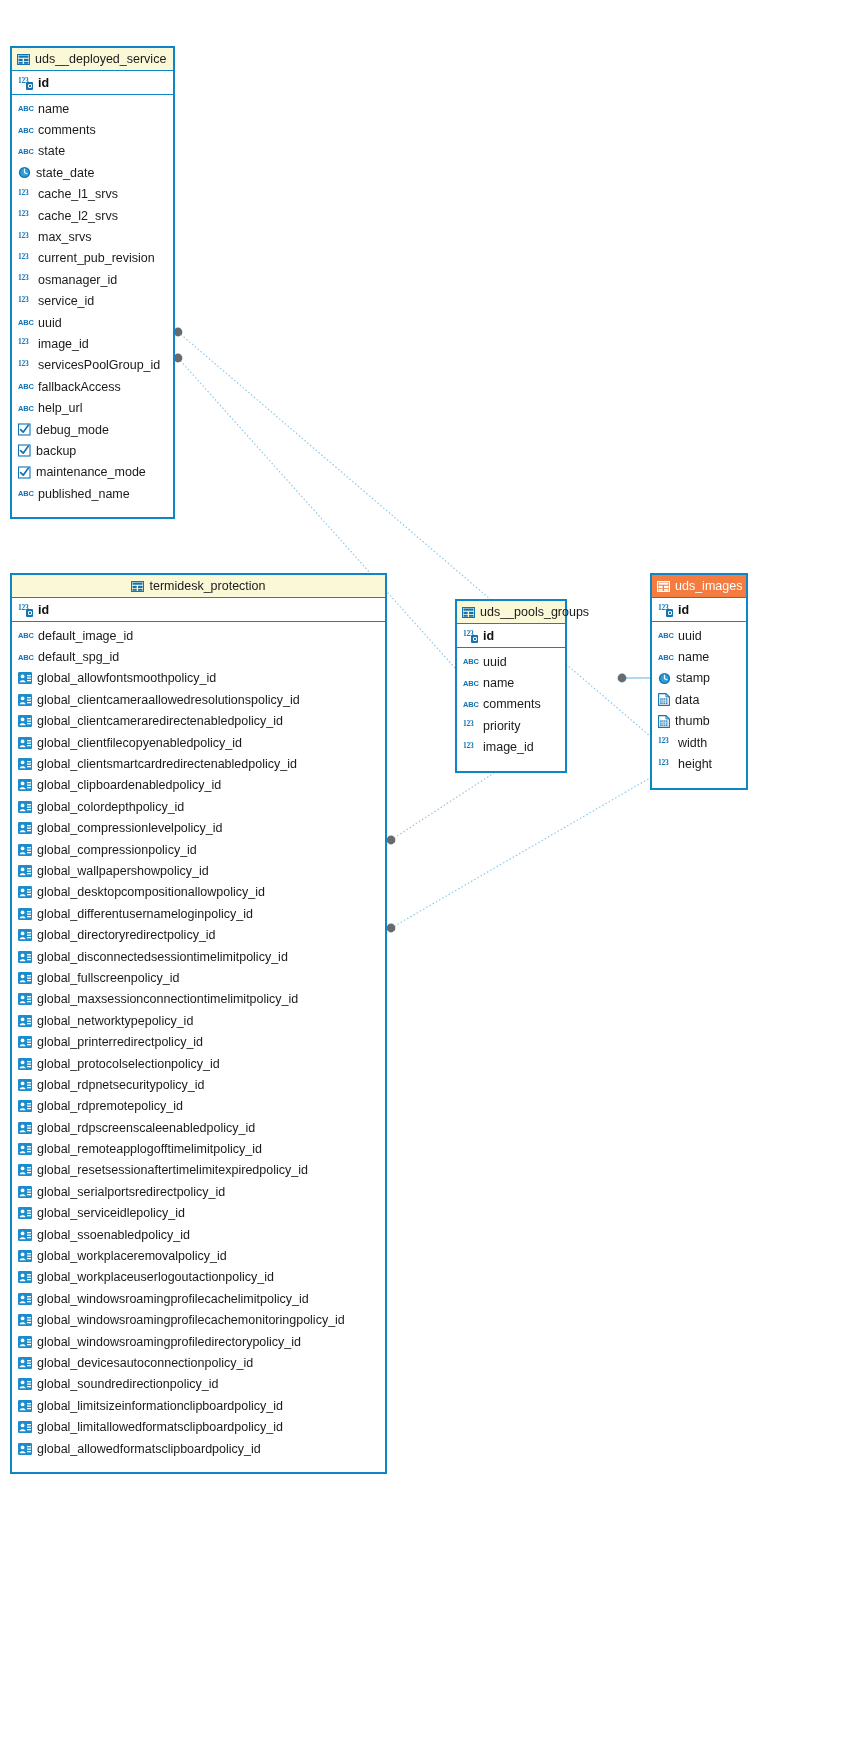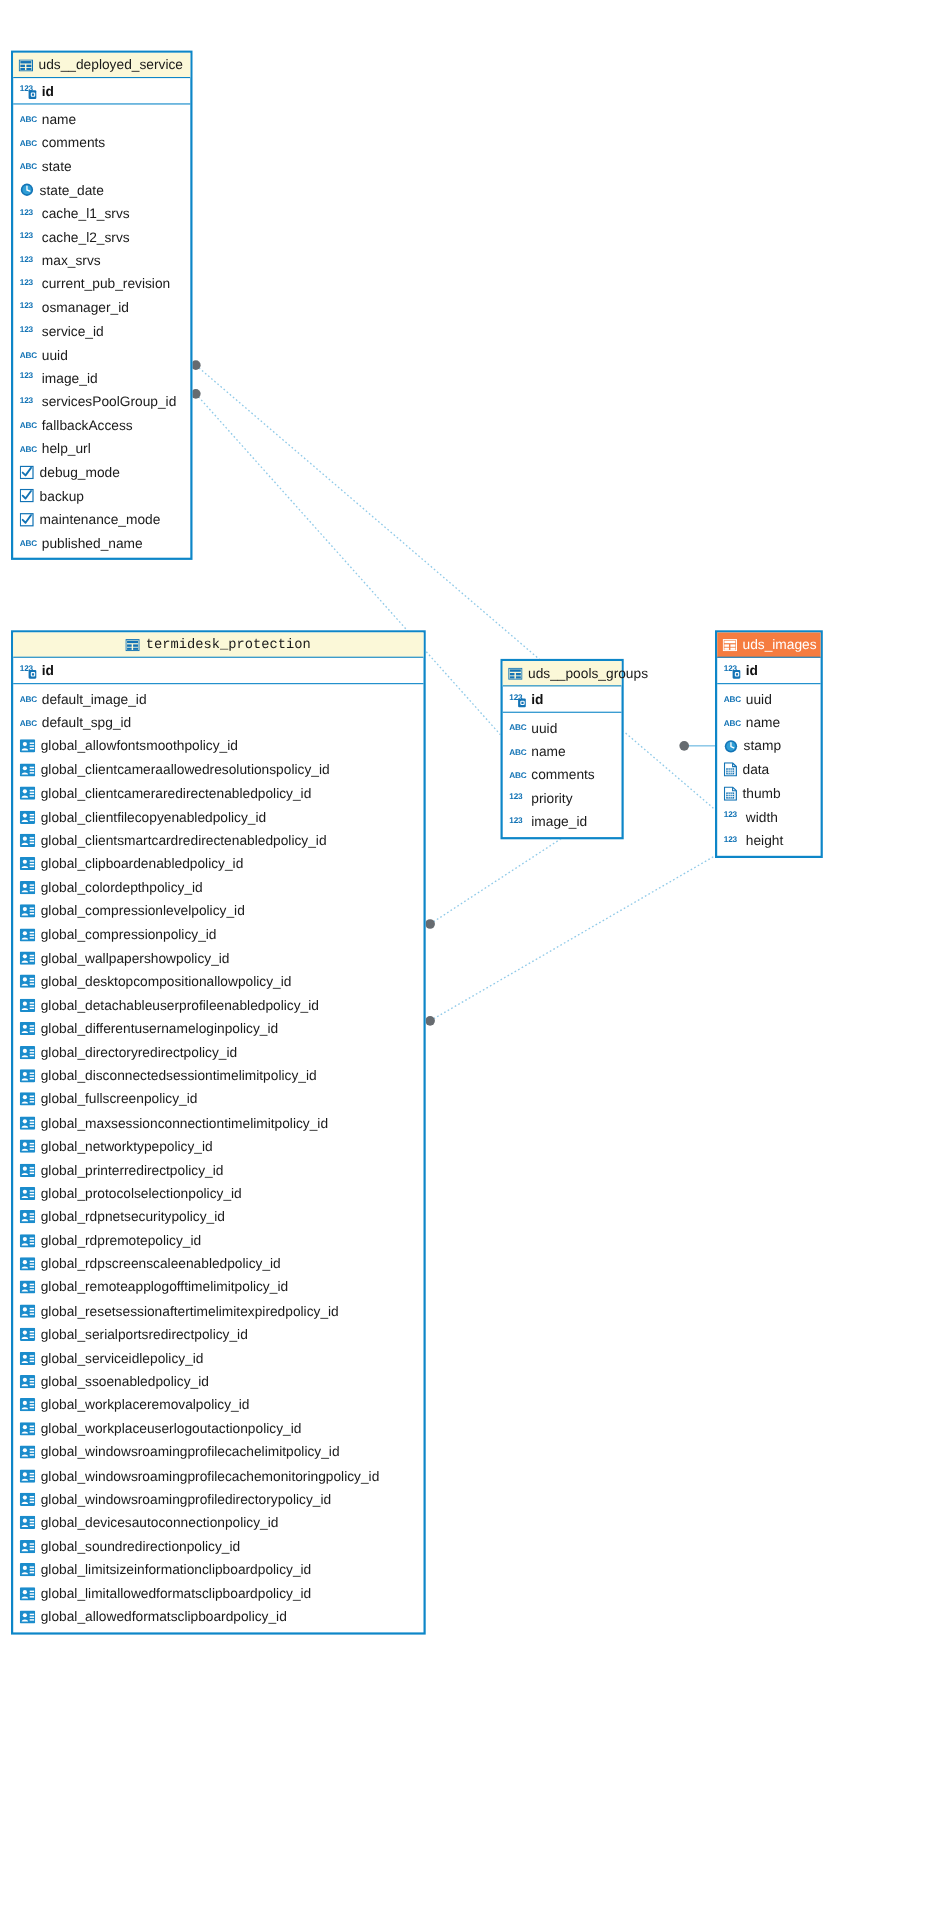--- a/index.html
+++ b/index.html
@@ -22,44 +22,44 @@
     z-index:3;
   }
   .thead{
     height:22px;line-height:22px;
     background:#fbf8d8;
     border-bottom:1px solid #0d86c8;
     font-size:12.5px;color:#1a1a1a;
     display:flex;align-items:center;gap:5px;
     padding:0 5px;white-space:nowrap;
   }
-  .thead.center{justify-content:center;font-family:Liberation Mono, monospace;}
+  .thead.center{justify-content:center;}
   .thead.orange{background:#f57c40;color:#ffffff;border-bottom:1px solid #0d86c8;}
 
   .pkrow{
     height:23px;border-bottom:1px solid #0d86c8;
     display:flex;align-items:center;gap:5px;padding:0 6px;
     font-size:12.5px;font-weight:bold;color:#111;white-space:nowrap;
   }
-  .cols{padding:3px 0 3px 0;}
+  .cols{padding:3px 0 13px 0;}
   .col{
     height:21.4px;display:flex;align-items:center;gap:5px;
     padding:0 6px;font-size:12.5px;color:#1a1a1a;white-space:nowrap;
   }
 
   
   .ic{flex:0 0 auto;display:inline-block;position:relative;}
   .ic svg{display:block;}
 
   
   .ic-table{width:13px;height:11px;}
 
   
   .ic-num{width:15px;height:13px;font-size:7.5px;font-weight:bold;color:#1273b5;
-          letter-spacing:-0.2px;line-height:8px;font-family:Liberation Sans, sans-serif;}
+          letter-spacing:-0.2px;line-height:8px;font-family:Liberation Serif, serif;}
   
   .ic-abc{width:15px;height:13px;font-size:7.5px;font-weight:bold;color:#1273b5;
           letter-spacing:-0.2px;line-height:13px;font-family:"Liberation Sans",sans-serif;}
 
   .pklock{position:absolute;right:0px;bottom:-1px;width:7px;height:8px;
           background:#1273b5;border-radius:1px;}
   .pklock:after{content:"";position:absolute;left:1.5px;top:1.5px;width:4px;height:4px;
           border:1px solid #fff;border-radius:1px;box-sizing:border-box;}
 </style>
 </head>
@@ -410,33 +410,20 @@
           <span class="ic" style="width: 14px; height: 12px;">
             <svg viewBox="0 0 14 12" width="14" height="12">
               <rect x="0" y="0" width="14" height="12" rx="1.2" fill="#1b8ccc"></rect>
               <circle cx="4.6" cy="4.4" r="1.9" fill="#ffffff"></circle>
               <path d="M1.6 10.2 C1.9 7.6 7.3 7.6 7.6 10.2 Z" fill="#ffffff"></path>
               <rect x="9.0" y="3.0" width="4.0" height="1.3" fill="#ffffff"></rect>
               <rect x="9.0" y="5.5" width="4.0" height="1.3" fill="#ffffff"></rect>
               <rect x="9.0" y="8.0" width="4.0" height="1.3" fill="#ffffff"></rect>
             </svg>
           </span>
-          <span>global_detachableuserprofileenabledpolicy_id</span>
-        </div>
-        <div class="col">
-          <span class="ic" style="width: 14px; height: 12px;">
-            <svg viewBox="0 0 14 12" width="14" height="12">
-              <rect x="0" y="0" width="14" height="12" rx="1.2" fill="#1b8ccc"></rect>
-              <circle cx="4.6" cy="4.4" r="1.9" fill="#ffffff"></circle>
-              <path d="M1.6 10.2 C1.9 7.6 7.3 7.6 7.6 10.2 Z" fill="#ffffff"></path>
-              <rect x="9.0" y="3.0" width="4.0" height="1.3" fill="#ffffff"></rect>
-              <rect x="9.0" y="5.5" width="4.0" height="1.3" fill="#ffffff"></rect>
-              <rect x="9.0" y="8.0" width="4.0" height="1.3" fill="#ffffff"></rect>
-            </svg>
-          </span>
           <span>global_differentusernameloginpolicy_id</span>
         </div>
         <div class="col">
           <span class="ic" style="width: 14px; height: 12px;">
             <svg viewBox="0 0 14 12" width="14" height="12">
               <rect x="0" y="0" width="14" height="12" rx="1.2" fill="#1b8ccc"></rect>
               <circle cx="4.6" cy="4.4" r="1.9" fill="#ffffff"></circle>
               <path d="M1.6 10.2 C1.9 7.6 7.3 7.6 7.6 10.2 Z" fill="#ffffff"></path>
               <rect x="9.0" y="3.0" width="4.0" height="1.3" fill="#ffffff"></rect>
               <rect x="9.0" y="5.5" width="4.0" height="1.3" fill="#ffffff"></rect>

